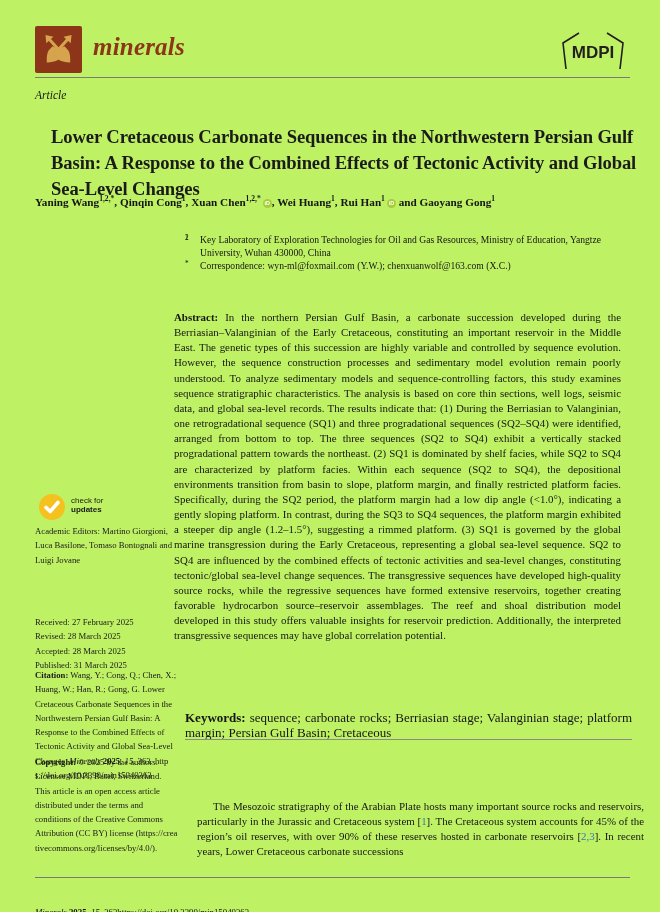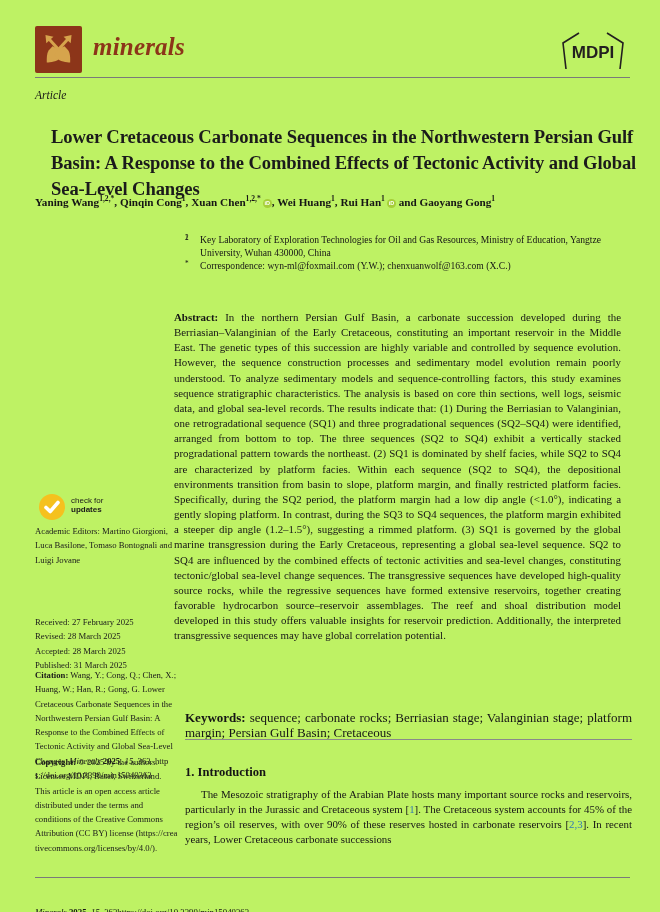--- a/index.html
+++ b/index.html
@@ -116,22 +116,21 @@
   <div class="abstract">
     <b>Abstract:</b><span> In the northern Persian Gulf Basin, a carbonate succession developed during the Berriasian–Valanginian of the Early Cretaceous, constituting an important reservoir in the Middle East. The genetic types of this succession are highly variable and controlled by sequence evolution. However, the sequence construction processes and sedimentary model evolution remain poorly understood. To analyze sedimentary models and sequence-controlling factors, this study examines sequence stratigraphic characteristics. The analysis is based on core thin sections, well logs, seismic data, and global sea-level records. The results indicate that: (1) During the Berriasian to Valanginian, one retrogradational sequence (SQ1) and three progradational sequences (SQ2–SQ4) were identified, arranged from bottom to top. The three sequences (SQ2 to SQ4) exhibit a vertically stacked progradational pattern towards the northeast. (2) SQ1 is dominated by shelf facies, while SQ2 to SQ4 are characterized by platform facies. Within each sequence (SQ2 to SQ4), the depositional environments transition from basin to slope, platform margin, and finally restricted platform facies. Specifically, during the SQ2 period, the platform margin had a low dip angle (&lt;1.0°), indicating a gently sloping platform. In contrast, during the SQ3 to SQ4 sequences, the platform margin exhibited a steeper dip angle (1.2–1.5°), suggesting a rimmed platform. (3) SQ1 is governed by the global marine transgression during the Early Cretaceous, representing a global sea-level sequence. SQ2 to SQ4 are influenced by the combined effects of tectonic activities and sea-level changes, constituting tectonic/global sea-level change sequences. The transgressive sequences have developed high-quality source rocks, while the regressive sequences have formed extensive reservoirs, together creating favorable hydrocarbon source–reservoir assemblages. The reef and shoal distribution model developed in this study offers valuable insights for reservoir prediction. Additionally, the interpreted transgressive sequences may have global correlation potential.</span>
   </div>
 
   <div class="keywords">
     <b>Keywords:</b><span> sequence; carbonate rocks; Berriasian stage; Valanginian stage; platform margin; Persian Gulf Basin; Cretaceous</span>
   </div>
 
   <div class="rule rule-mid"></div>
 
-  <div class="sec-heading">1. Introduction</div>
-  <p class="intro-para" style="margin:0;">
+  <p class="intro-para" style="margin:12px;">
     <span>The Mesozoic stratigraphy of the Arabian Plate hosts many important source rocks and reservoirs, particularly in the Jurassic and Cretaceous system [</span><span class="ref-link">1</span><span>]. The Cretaceous system accounts for 45% of the region’s oil reserves, with over 90% of these reserves hosted in carbonate reservoirs [</span><span class="ref-link">2,3</span><span>]. In recent years, Lower Cretaceous carbonate successions</span>
   </p>
 
   <div class="badge">
     <svg width="28" height="28" viewBox="0 0 28 28">
       <circle cx="14" cy="14" r="13" fill="#f5c11e"></circle>
       <polyline points="8,14.5 12.2,18.5 20,9.5" fill="none" stroke="#ffffff" stroke-width="3.6" stroke-linecap="round" stroke-linejoin="round"></polyline>
     </svg>
     <div class="badge-text">
       <div>check for</div>

